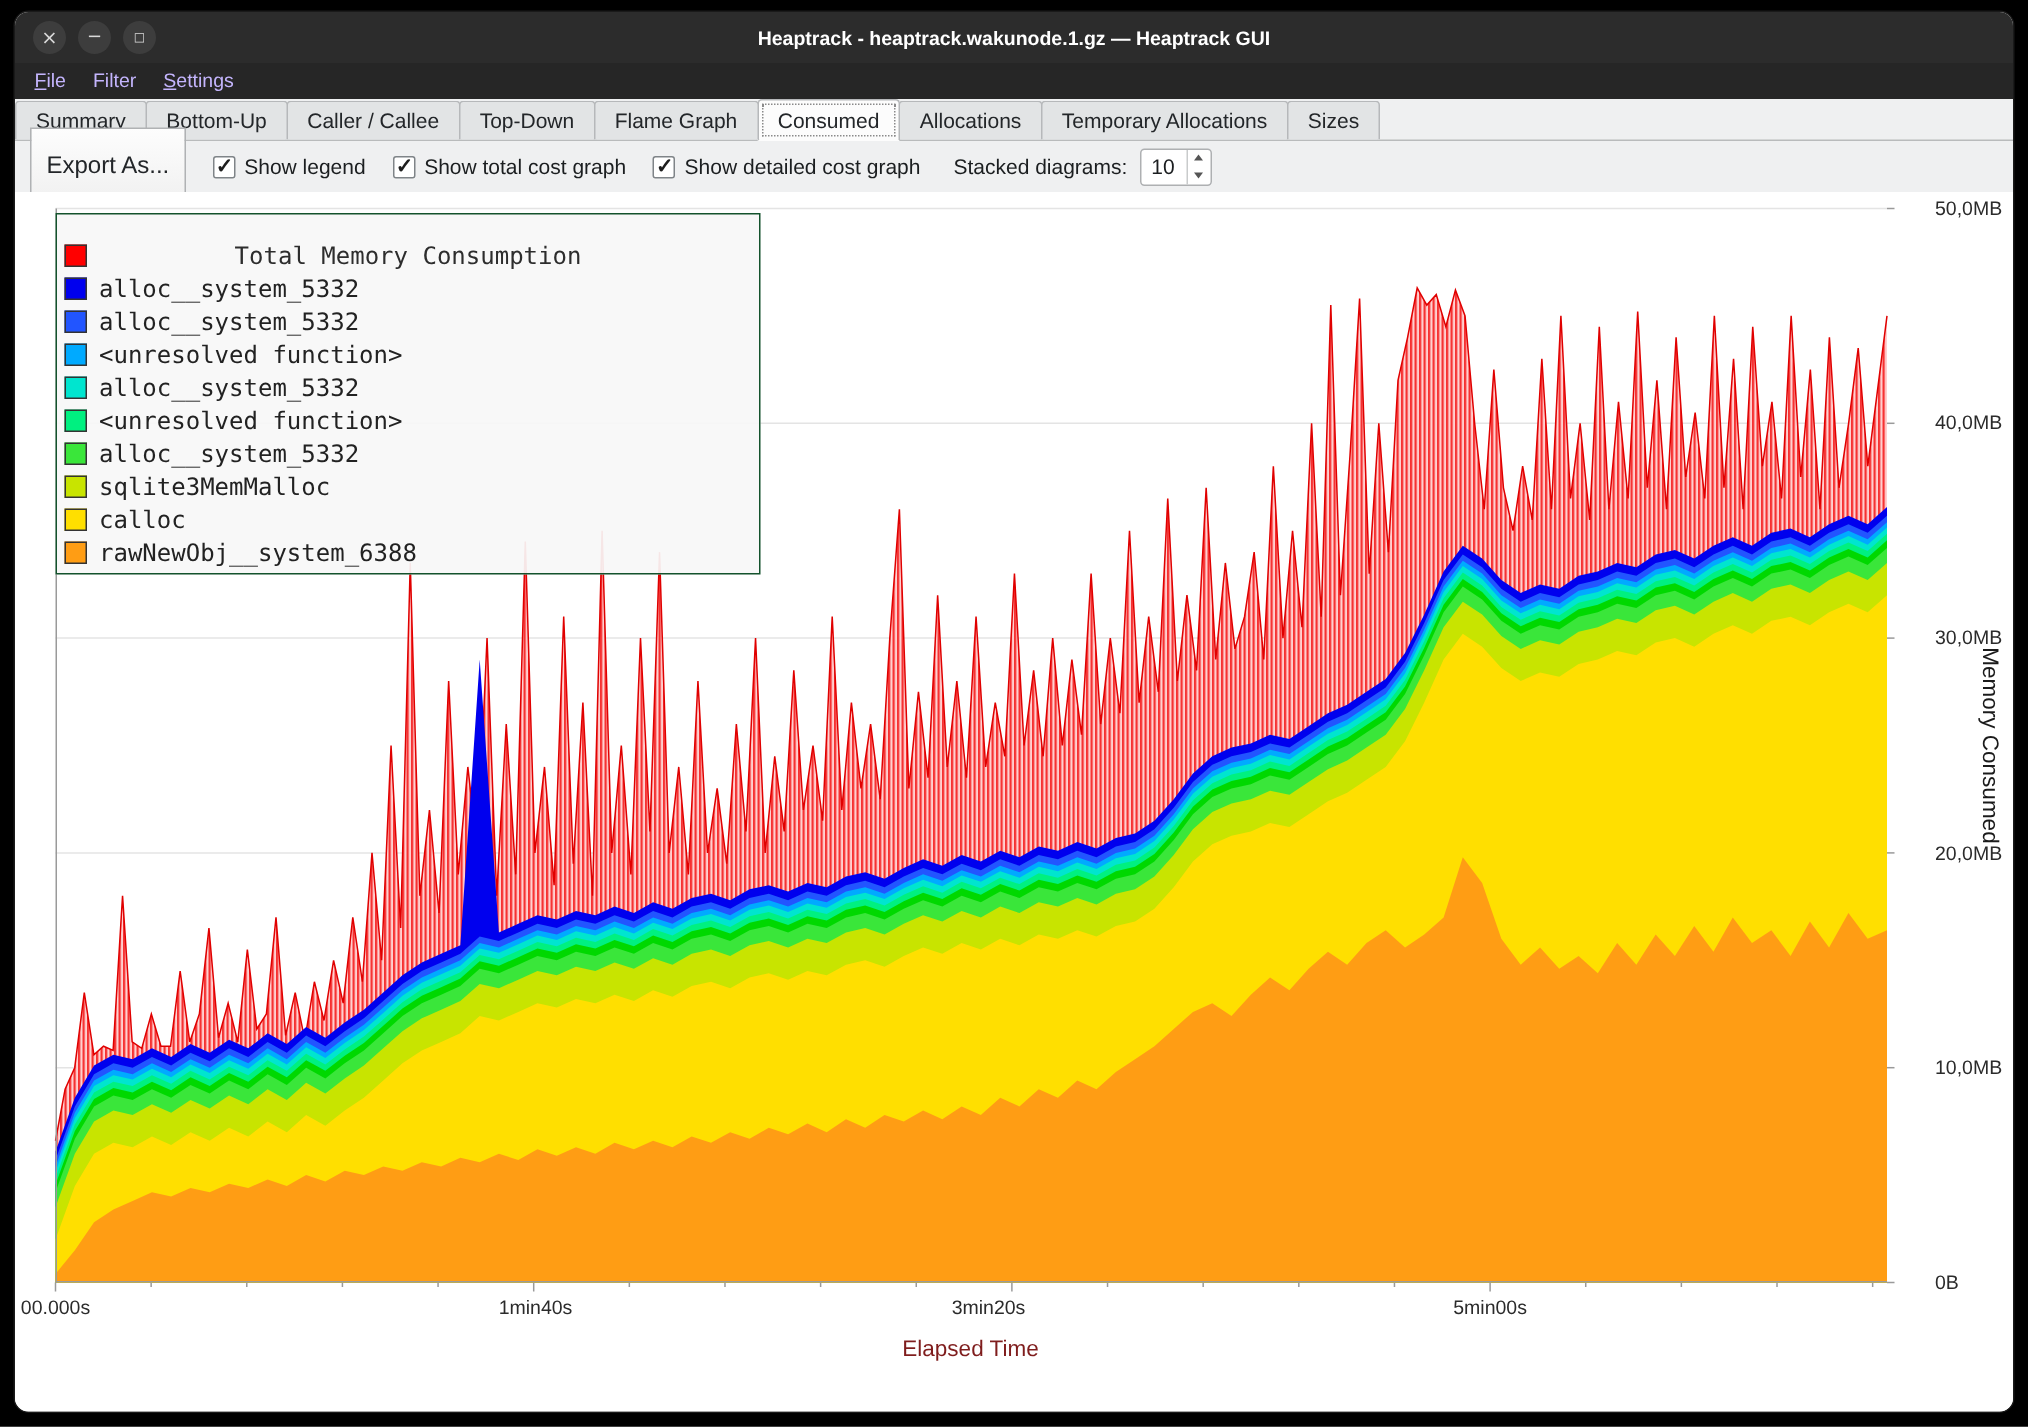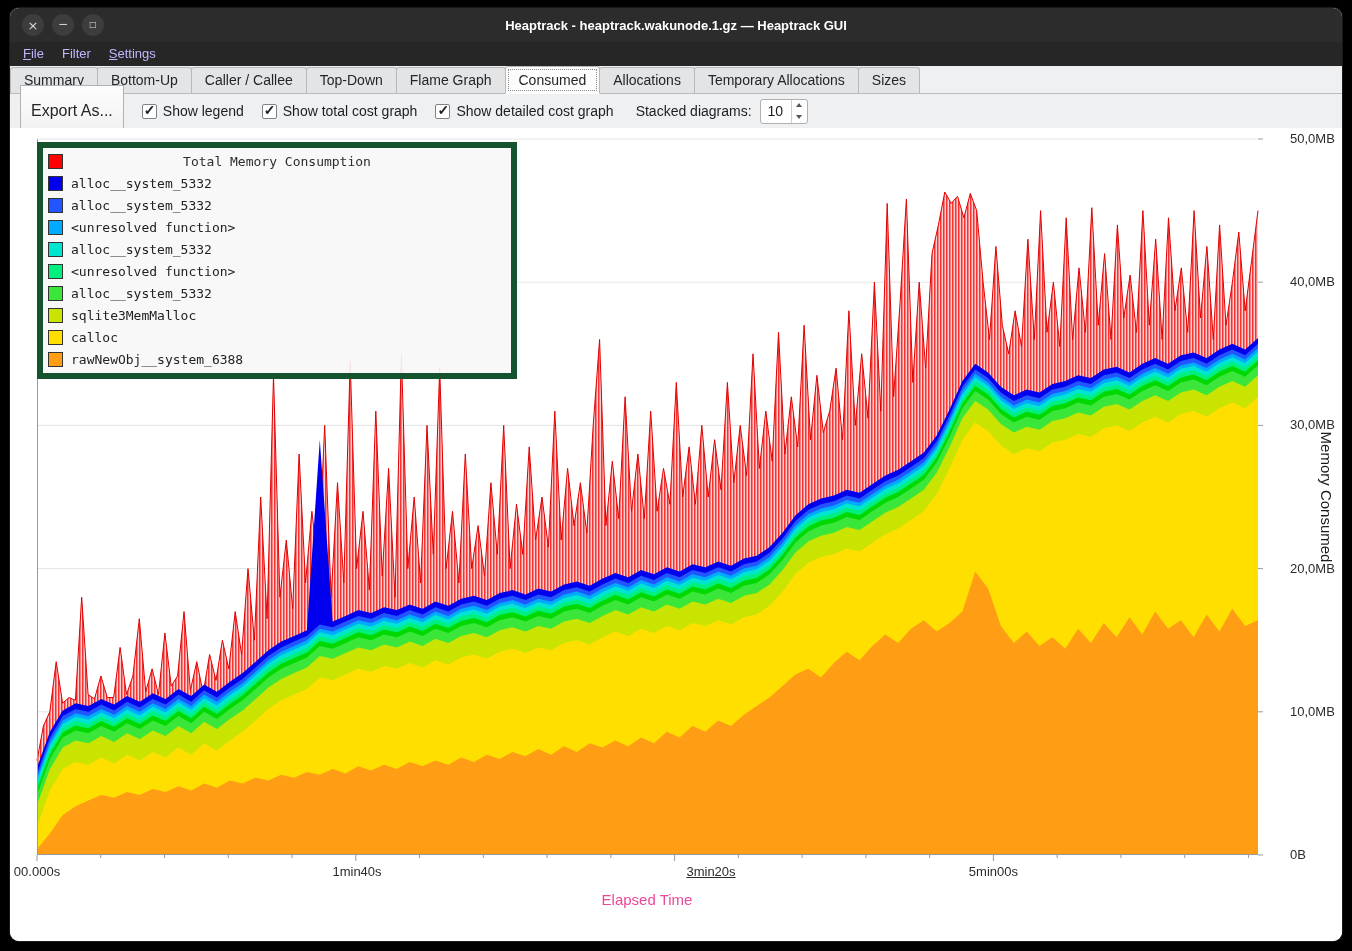--- a/index.html
+++ b/index.html
@@ -48,25 +48,25 @@
     border-bottom:4.5px solid #555;}
   .spin-down::after{content:"";border-left:3.5px solid transparent;border-right:3.5px solid transparent;
     border-top:4.5px solid #555;}
   
   .chartarea{position:absolute;left:0;top:120px;right:0;bottom:0;background:#ffffff;}
   #plot{position:absolute;left:27px;top:11px;width:1221px;height:716px;overflow:visible;}
   .ylabel{position:absolute;left:1255px;font-size:13px;color:#2b2b2b;white-space:nowrap;margin-left:25px;}
   .xlabel{position:absolute;transform:translateX(-50%);font-size:13px;color:#2b2b2b;white-space:nowrap;}
   .ytitle{position:absolute;left:1308px;top:369px;transform:translateY(-50%);writing-mode:vertical-rl;
     font-size:15px;color:#1b1b1b;}
-  .xtitle{position:absolute;left:637px;top:763px;transform:translateX(-50%);font-size:15px;color:#ec4899;}
+  .xtitle{position:absolute;left:637px;top:763px;transform:translateX(-50%);font-size:15px;color:#7f1d1d;}
   
   .legend{position:absolute;left:27px;top:14px;width:468px;background:rgba(247,247,247,0.93);
-    border:6px solid #14532d;font-family:"DejaVu Sans Mono",monospace;font-size:13px;color:#222;
-    padding:2px 0 3px 0;z-index:5;}
+    border:1px solid #14532d;font-family:"DejaVu Sans Mono",monospace;font-size:16px;color:#222;
+    padding:16px 0 3px 0;z-index:5;}
   .legend-row{height:22px;display:flex;align-items:center;}
   .legend-swatch{width:15px;height:15px;border:1px solid #333;margin:0 8px 0 5px;flex:none;box-sizing:border-box;}
   .legend-title-row{position:relative;height:22px;display:flex;align-items:center;justify-content:center;}
   .legend-title-row .legend-swatch{position:absolute;left:0;margin-left:5px;}
   .legend-title{color:#2d2d2d;}
 </style>
 </head>
 <body>
 
 <div class="window">
@@ -232,20 +232,20 @@
         <div class="ylabel" style="top: 719px;">0B</div>
         <div class="ylabel" style="top: 575.8px;">10,0MB</div>
         <div class="ylabel" style="top: 432.6px;">20,0MB</div>
         <div class="ylabel" style="top: 289.4px;">30,0MB</div>
         <div class="ylabel" style="top: 146.2px; text-align: right;">40,0MB</div>
         <div class="ylabel" style="top: 3px;">50,0MB</div>
       </div>
     <div id="xlabels">
         <div class="xlabel" style="left: 27px; top: 736px;">00.000s</div>
         <div class="xlabel" style="left: 347px; top: 736px;">1min40s</div>
-        <div class="xlabel" style="left: 701px; top: 736px; text-decoration: underline;">3min20s</div>
+        <div class="xlabel" style="left: 649px; top: 736px;">3min20s</div>
         <div class="xlabel" style="left: 983.397px; top: 736px;">5min00s</div>
       </div>
     <div class="ytitle">Memory Consumed</div>
     <div class="xtitle">Elapsed Time</div>
   </div>
 
 </div>
 
 </body></html>

